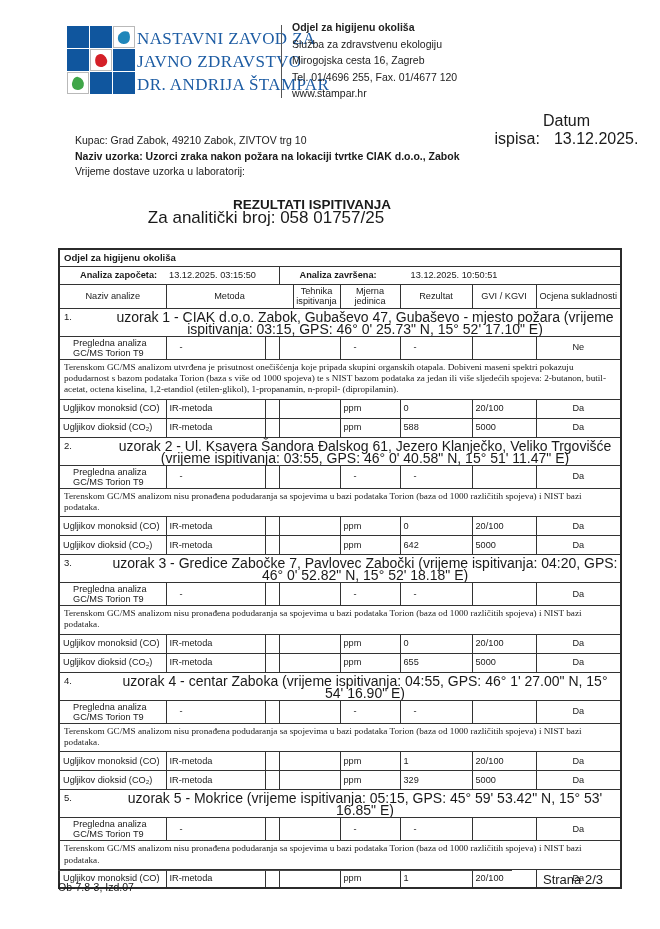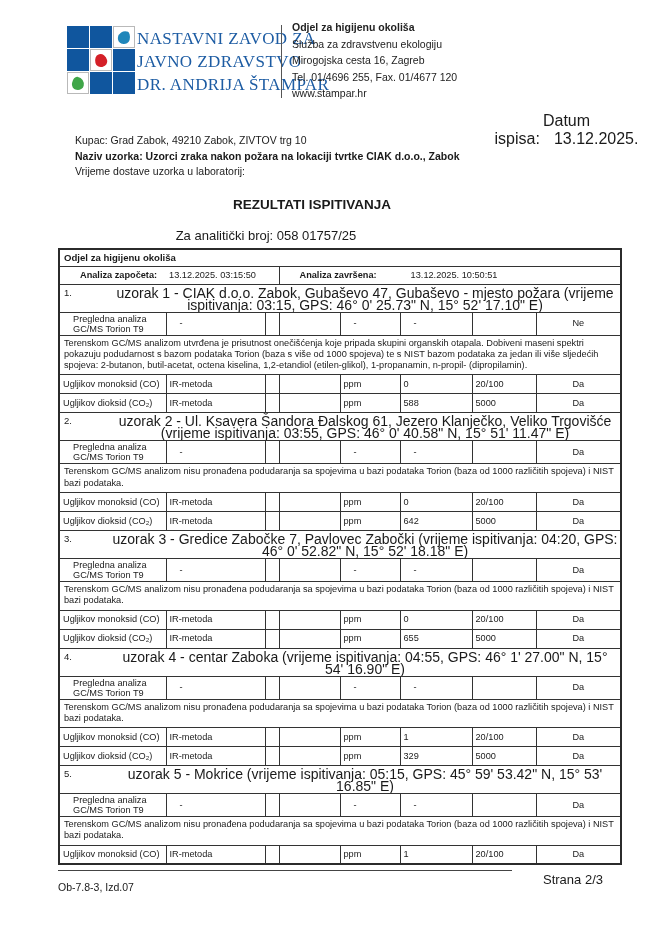--- a/index.html
+++ b/index.html
@@ -32,42 +32,42 @@
   .hdr-divider { position: absolute; left: 281px; top: 25px; height: 73px; border-left: 1.5px solid #555; }
   .dept { position: absolute; left: 292px; top: 19px; font-size: 10.5px; line-height: 16.5px; color: #222; }
   .dept .b { font-weight: bold; }
   .printdate { position: absolute; left: 473px; top: 112px; font-size: 16px; text-align: center; }
   .printdate .val { margin-left: 14px; }
   
   .customer { position: absolute; left: 75px; top: 133px; font-size: 10.5px; line-height: 15.5px; }
   .customer .b { font-weight: bold; }
   
   .title1 { position: absolute; top: 197px; left: 0; width: 624px; text-align: center; font-size: 13.5px; font-weight: bold; }
-  .title2 { position: absolute; top: 228px; left: 0; width: 532px; text-align: center; font-size: 13px; }
+  .title2 { position: absolute; top: 208px; left: 0; width: 532px; text-align: center; font-size: 17px; }
   
   table.results {
     position: absolute; left: 58px; top: 248px;
     width: 562px; table-layout: fixed;
     border-collapse: collapse;
     font-size: 9.2px; line-height: 1.15;
     border: 2px solid #2b2b2b;
   }
   table.results td, table.results th { border: 1px solid #333; vertical-align: middle; overflow: hidden; }
   .r-dept td { height: 17px; font-weight: bold; font-size: 9.6px; padding: 1px 4px; }
   .r-analiza td { height: 18px; padding: 1px 20px; }
   .r-analiza .b { font-weight: bold; }
   .r-analiza .val { margin-left: 12px; }
   .r-analiza .val2 { margin-left: 34px; }
   .r-cols th { height: 24px; font-weight: normal; text-align: center; padding: 1px; border-bottom: 2px solid #2b2b2b; }
   .r-sample td { height: 17px; position: relative; vertical-align: top; }
   .snum { position: absolute; left: 4px; top: 3px; font-size: 9.5px; }
   .stitle { margin-left: 50px; padding: 2px 2px 1px 2px; text-align: center; font-weight: normal; font-size: 14px; line-height: 12px; }
   .r-screen td { height: 20px; padding: 1px 13px; }
   .r-screen .c-name { font-size: 9.2px; line-height: 10px; }
-  .r-note td { padding: 2px 4px 3px 4px; vertical-align: top; line-height: 11.3px; }
+  .r-note td { padding: 2px 4px 3px 4px; vertical-align: top; line-height: 11.3px; font-family: Liberation Serif, serif; }
   .r-data td { height: 19px; padding: 1px 3px; }
   .c-ocj { text-align: center; }
   
   .foot-line { position: absolute; left: 58px; top: 870px; width: 454px; border-top: 1.5px solid #444; }
   .foot-right { position: absolute; left: 500px; top: 872px; width: 103px; text-align: right; font-size: 13px; }
   .foot-left { position: absolute; left: 58px; top: 881px; font-size: 10.5px; }
 </style>
 </head>
 <body>
 
@@ -137,20 +137,29 @@
         <td colspan="9">Odjel za higijenu okoliša</td>
       </tr>
       <tr class="r-analiza">
         <td colspan="3">
           <span class="b">Analiza započeta:</span><span class="val">13.12.2025. 03:15:50</span>
         </td>
         <td colspan="6">
           <span class="b">Analiza završena:</span><span class="val2">13.12.2025. 10:50:51</span>
         </td>
       </tr>
+      <tr class="r-cols">
+        <th>Naziv analize</th>
+        <th colspan="3">Metoda</th>
+        <th>Tehnika ispitivanja</th>
+        <th>Mjerna jedinica</th>
+        <th>Rezultat</th>
+        <th>GVI / KGVI</th>
+        <th>Ocjena sukladnosti</th>
+      </tr>
     </tbody>
   <tbody>
         <tr class="r-sample">
           <td class="sample-td" colspan="9">
             <span class="snum">1.</span>
             <div class="stitle">uzorak 1 - CIAK d.o.o. Zabok, Gubaševo 47, Gubaševo - mjesto požara (vrijeme ispitivanja: 03:15, GPS: 46° 0' 25.73" N, 15° 52' 17.10" E)</div>
           </td>
         </tr>
         <tr class="r-screen">
           <td class="c-name">Pregledna analiza GC/MS Torion T9</td>

